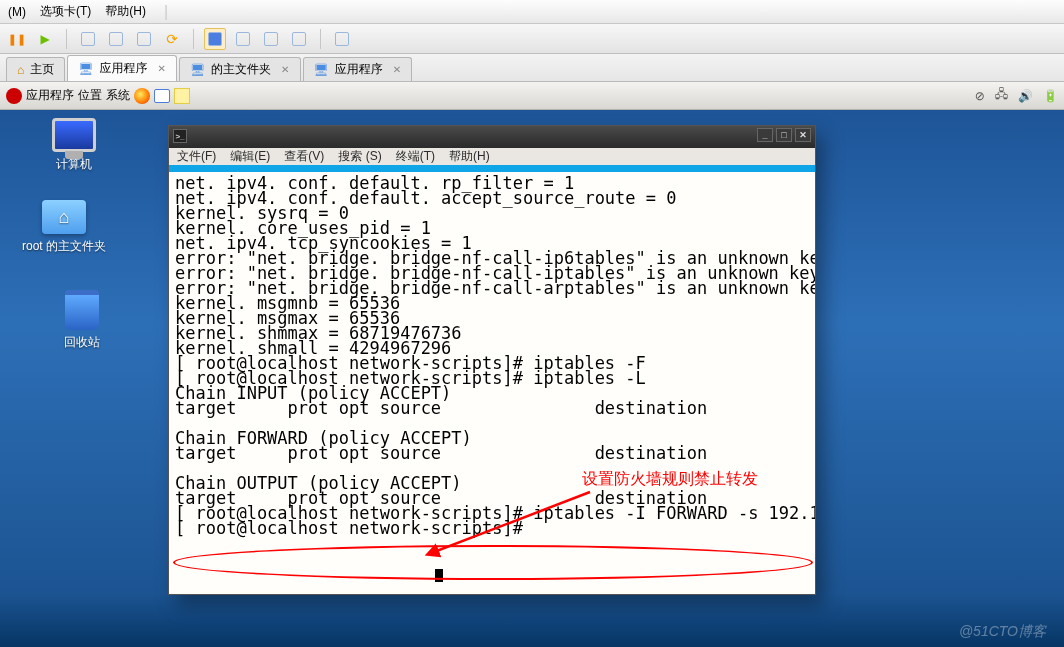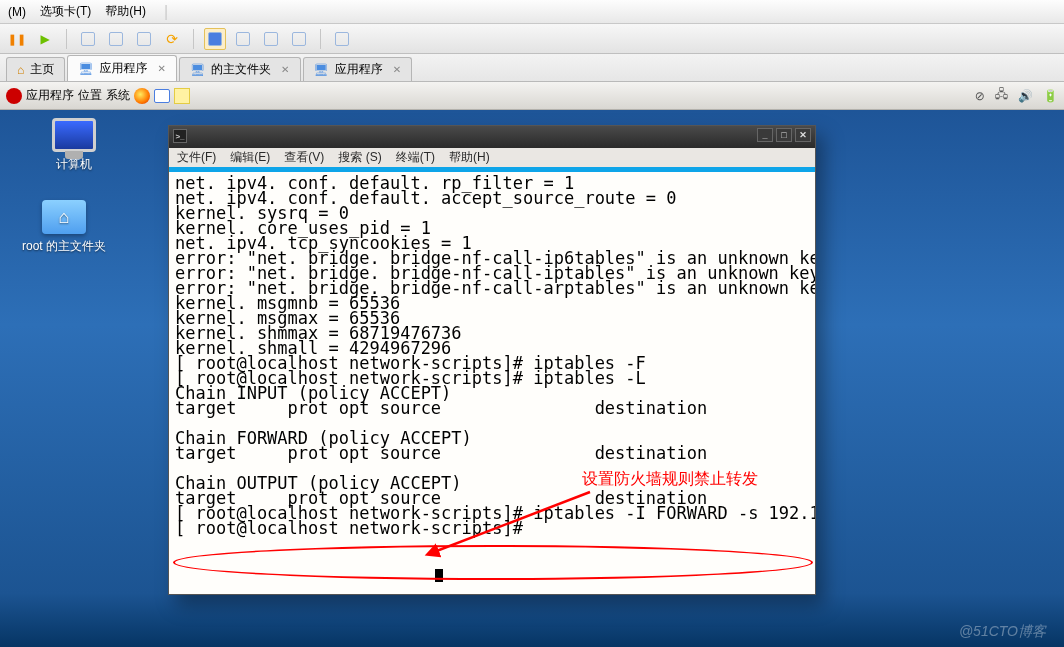--- a/index.html
+++ b/index.html
@@ -47,21 +47,21 @@
 .folder-ico{width:44px;height:34px;background:linear-gradient(#8bd0ff,#4f9fef);border-radius:4px;position:relative;box-shadow:0 2px 4px rgba(0,0,0,.3);}
 .folder-ico .home{position:absolute;left:50%;top:50%;transform:translate(-50%,-50%);color:#fff;font-size:18px;}
 .trash-ico{width:34px;height:40px;background:linear-gradient(#5faaff,#2a63c5);border-radius:4px 4px 6px 6px;border-top:5px solid #3d6ec7;}
 
 
 .term-win { position:absolute; left:168px; top:125px; width:648px; height:470px; background:#eae7e3; border:1px solid #555; box-shadow:8px 10px 18px rgba(0,0,0,.35); display:flex; flex-direction:column;}
 .term-titlebar{height:22px;background:linear-gradient(#4a4a4a,#2a2a2a);color:#fff;display:flex;align-items:center;justify-content:center;position:relative;font-size:12px;font-weight:bold;}
 .term-titlebar .ctl{position:absolute;right:4px;top:2px;display:flex;gap:3px;}
 .term-titlebar .ctl div{width:16px;height:14px;background:#3a3a3a;border:1px solid #666;display:flex;align-items:center;justify-content:center;font-size:9px;color:#ddd;cursor:default;}
 .term-titlebar .t-ico{position:absolute;left:4px;top:3px;width:14px;height:14px;background:#222;border:1px solid #666;display:flex;align-items:center;justify-content:center;color:#ccc;font-size:8px;}
-.term-menu{height:24px;background:#eae7e3;display:flex;align-items:center;gap:14px;padding:0 8px;border-bottom:5px solid #0ea5e9;color:#2a2a2a;}
+.term-menu{height:24px;background:#eae7e3;display:flex;align-items:center;gap:14px;padding:0 8px;border-bottom:7px solid #0ea5e9;color:#2a2a2a;}
 .term-body{flex:1;background:#fffefb;color:#000;font-family:ui-monospace,Consolas,Menlo,monospace;font-size:17px;line-height:15px;padding:4px 6px;overflow:hidden;position:relative;}
 .term-body pre{white-space:pre;}
 .cursor-blk{display:inline-block;width:8px;height:13px;background:#000;vertical-align:bottom;}
 
 
 .anno{position:absolute;color:#ff0000;font-size:16px;line-height:20px;text-align:left;pointer-events:none;}
 .ellipse{position:absolute;border:2px solid #ff0000;border-radius:50%;pointer-events:none;}
 .arrow{position:absolute;pointer-events:none;}
 .wm{position:absolute;right:18px;bottom:6px;color:rgba(255,255,255,.35);font-size:14px;font-style:italic;}
 </style>
@@ -156,20 +156,24 @@
 <div class="desktop">
   <div class="di di1">
     <div class="monitor-ico"></div>
     <span>计算机</span>
   </div>
   <div class="di di2">
     <div class="folder-ico">
         <span class="home">⌂</span>
       </div>
     <span>root 的主文件夹</span>
+  </div>
+  <div class="di di3">
+    <div class="trash-ico"></div>
+    <span>回收站</span>
   </div>
 </div>
 
 <div class="term-win">
   <div class="term-titlebar">
     <div class="t-ico">&gt;_</div>
     <div class="ctl">
       <div>_</div>
       <div>□</div>
       <div>✕</div>

